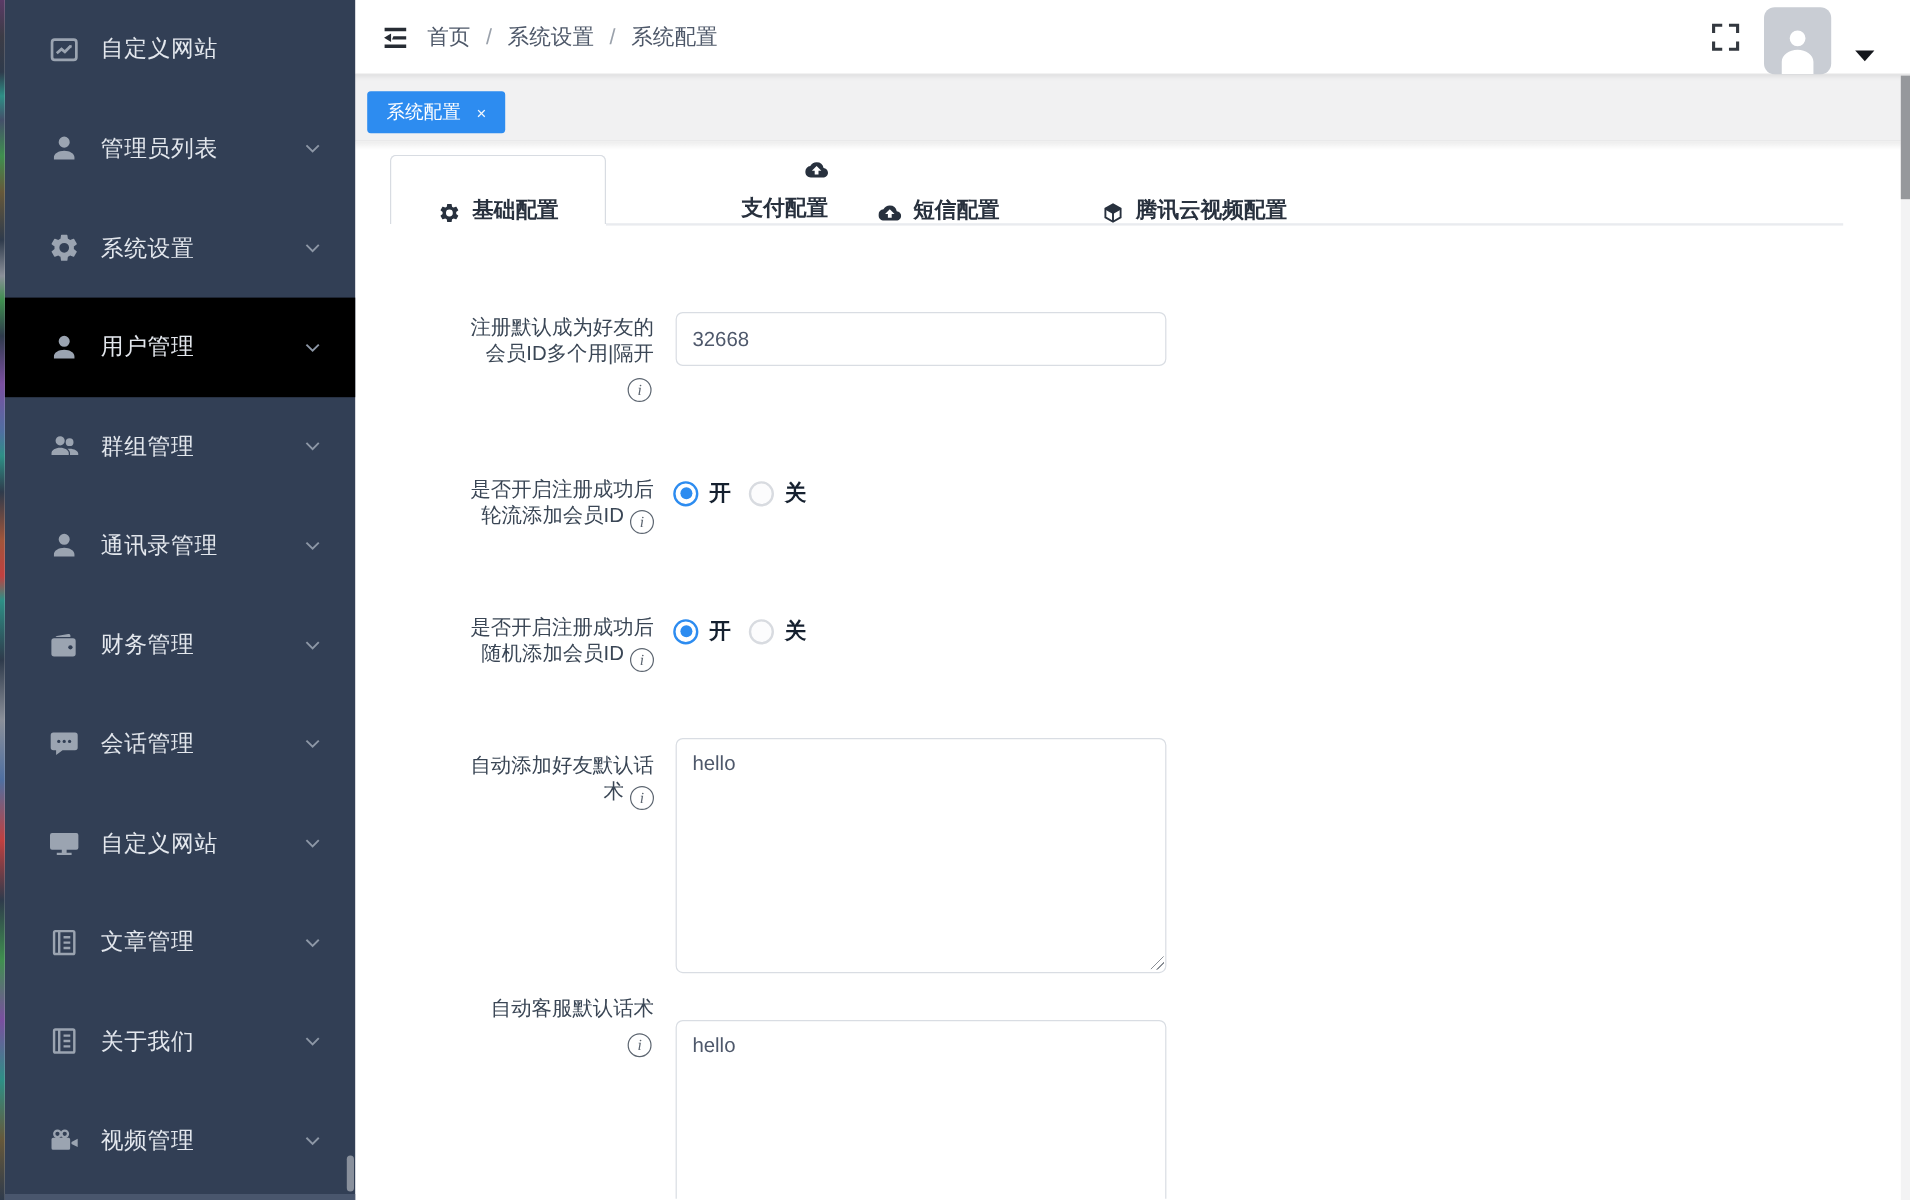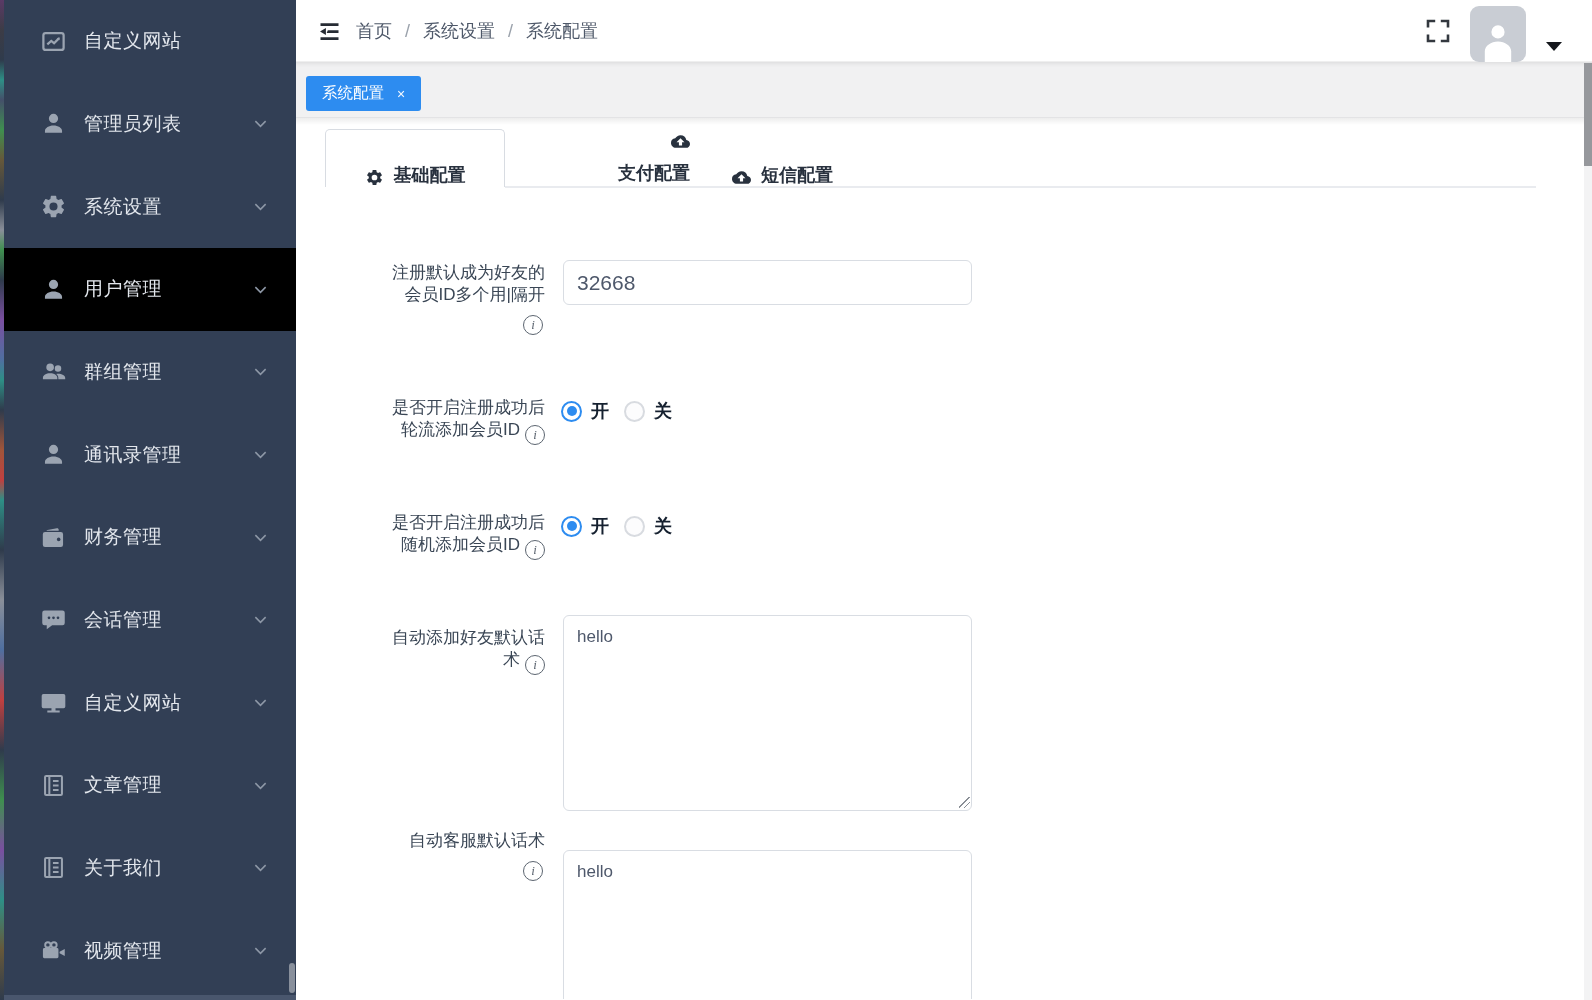--- a/index.html
+++ b/index.html
@@ -59,21 +59,21 @@
   .tab-3 { left:394px; width:185px; }
   .tab-4 { left:579px; width:240px; }
   .tab-underline { position:absolute; left:209px; right:56px; top:68px; height:2px; background:#e9ebef; z-index:1; }
 
   
   .flabel { position:absolute; left:60px; width:189px; text-align:right; font-weight:normal; color:#3a4655; font-size:17px; line-height:22px; }
   .fl-info { margin-top:3px; margin-right:2px; }
   .info { display:inline-flex; width:20px; height:20px; border:1.4px solid #5c6570; border-radius:50%; align-items:center; justify-content:center; vertical-align:-4px; margin-left:5px; cursor:pointer; }
   .info::after { content:"i"; font-family:"Liberation Serif","DejaVu Serif",serif; font-style:italic; font-weight:normal; font-size:13px; color:#5c6570; }
 
-  .f-input { position:absolute; left:267px; width:409px; height:45px; border:1px solid #d9dde3; border-radius:6px; padding:0 13px; font-size:21px; color:#4e586b; font-family:inherit; outline:none; background:#fff; }
+  .f-input { position:absolute; left:267px; width:409px; height:45px; border:1px solid #d9dde3; border-radius:6px; padding:0 13px; font-size:17px; color:#4e586b; font-family:inherit; outline:none; background:#fff; }
   .f-textarea { position:absolute; left:267px; width:409px; height:196px; border:1px solid #d9dde3; border-radius:6px; padding:9px 13px; font-size:17px; color:#4e586b; font-family:inherit; outline:none; resize:none; background:#fff; line-height:1.4; }
   .resize-handle { position:absolute; left:663px; width:11px; height:11px; cursor:nwse-resize; z-index:2;
     background:linear-gradient(135deg, transparent 0 45%, #8a8f96 45% 52%, transparent 52% 70%, #8a8f96 70% 77%, transparent 77%); }
 
   .radio-group { position:absolute; left:265px; height:24px; display:flex; align-items:center; }
   .radio { width:21px; height:21px; border-radius:50%; position:relative; flex:none; cursor:pointer; }
   .radio.on { border:2px solid #2d8cf0; background:#fff; }
   .radio.on::after { content:''; position:absolute; inset:3.5px; border-radius:50%; background:#2d8cf0; }
   .radio.off { border:2px solid #d8dbe0; background:#fcfcfd; }
   .radio-label { font-size:18px; font-weight:bold; color:#15202f; margin:0 15px 0 9px; cursor:pointer; }
@@ -301,20 +301,28 @@
         <span>支付配置</span>
       </div>
 
       <div class="tab tab-3">
         <svg viewBox="0 0 24 24">
             <path fill="#28313e" fill-rule="evenodd" d="M19.35 10.04A7.49 7.49 0 0 0 12 4C9.11 4 6.6 5.64 5.35 8.04A5.994 5.994 0 0 0 0 14c0 3.31 2.69 6 6 6h13c2.76 0 5-2.24 5-5 0-2.64-2.05-4.78-4.65-4.96zM14 13v4h-4v-4H7l5-5 5 5h-3z"></path>
           </svg>
         <span>短信配置</span>
       </div>
 
+      <div class="tab tab-4">
+        <svg viewBox="0 0 24 24">
+            <path d="M12 2.8l8 4.6v9.2l-8 4.6-8-4.6V7.4z" fill="none" stroke="#28313e" stroke-width="2"></path>
+            <path d="M4 7.4l8 4.6 8-4.6M12 12v9.2" fill="none" stroke="#28313e" stroke-width="2"></path>
+            <path d="M12 2.8l8 4.6-8 4.6-8-4.6z" fill="#28313e"></path>
+          </svg>
+        <span>腾讯云视频配置</span>
+      </div>
 
       <div class="flabel" style="top:144px">
         <div><span>注册默认成为好友的</span></div>
         <div><span>会员ID多个用|隔开</span></div>
         <div class="fl-info"><span class="info"></span></div>
       </div>
       <input class="f-input" style="top: 142px;" type="text" value="32668">
 
       <div class="flabel" style="top:279px">
         <div><span>是否开启注册成功后</span></div>

